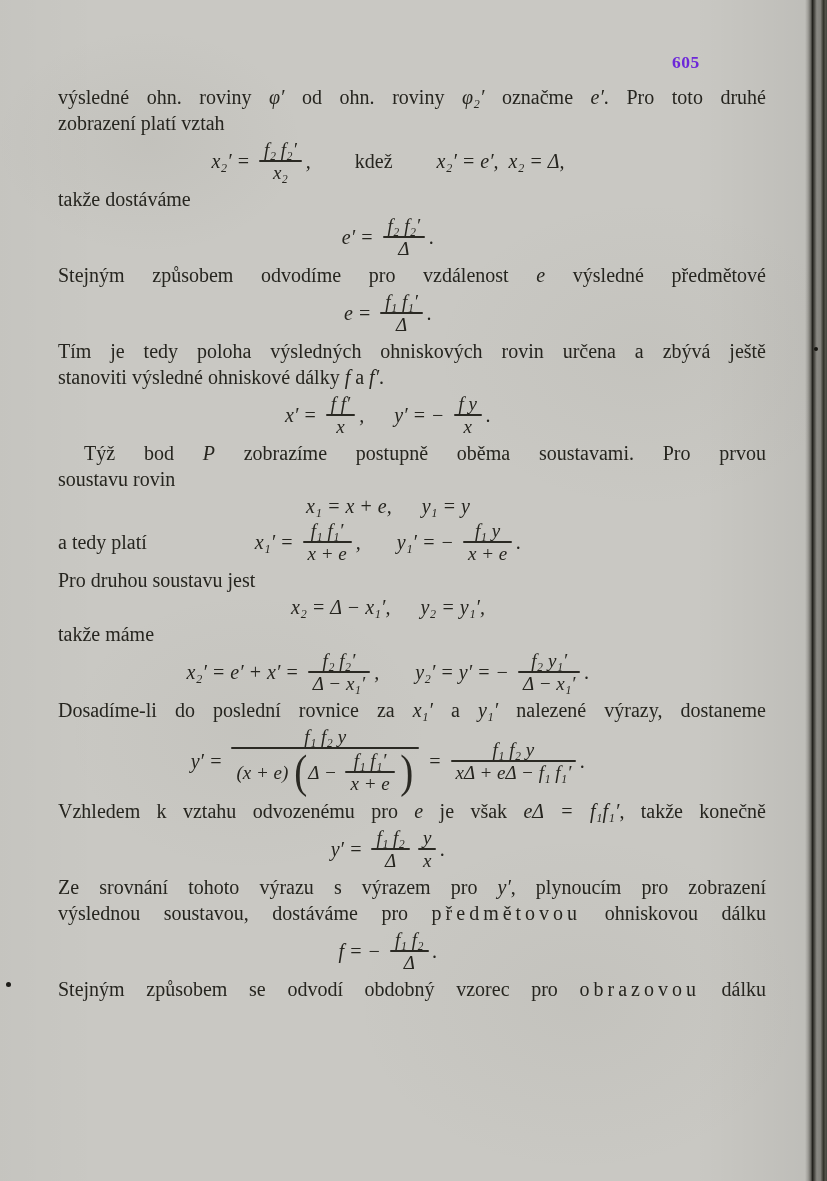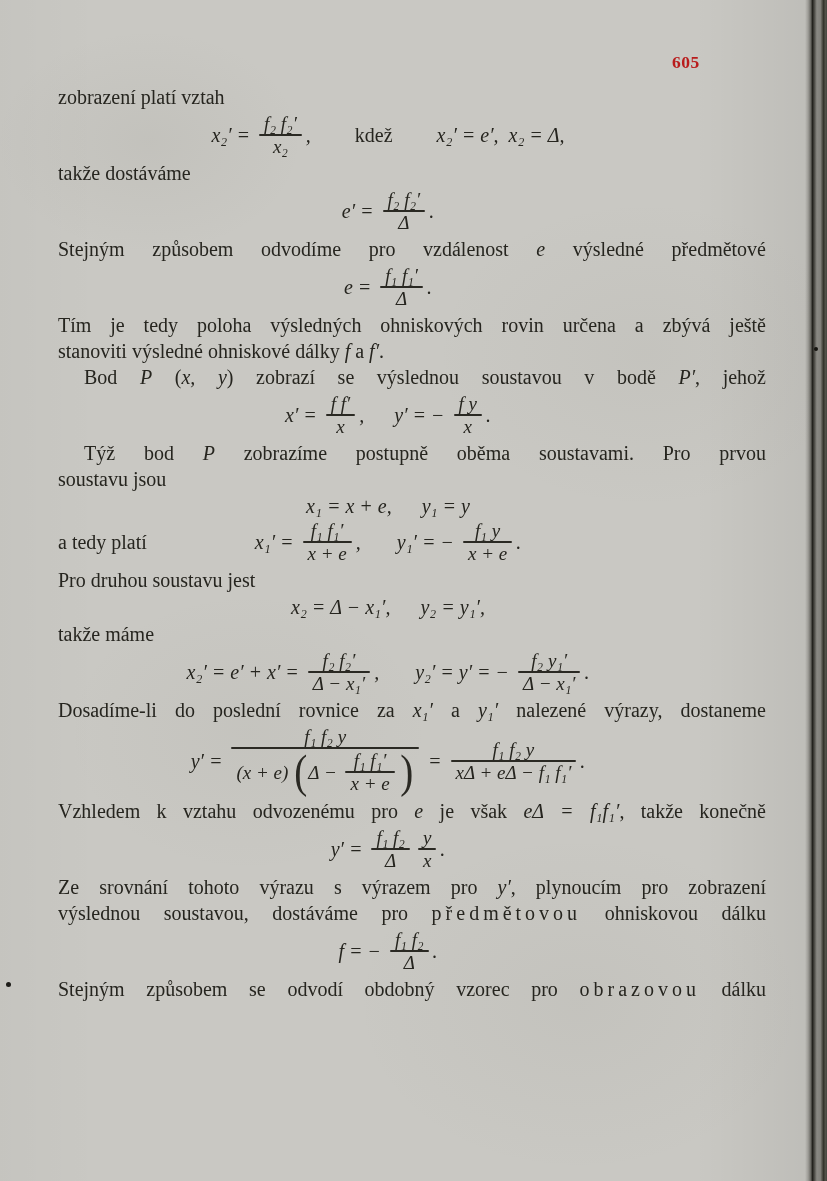--- a/index.html
+++ b/index.html
@@ -26,21 +26,21 @@
       rgba(0,0,0,0) 0%, rgba(60,58,52,0.25) 14%,
       #6b6a64 26%, #23221d 34%, #4a4943 42%,
       #8a8983 54%, #82817b 70%, #35342c 84%, #55544c 94%, #45443e 100%);
   }
   .speck{position:absolute;border-radius:50%;background:#1d1c18;}
   .speck.s1{left:6px;top:982px;width:5px;height:5px;}
   .speck.s2{right:9px;top:347px;width:4px;height:4px;background:#15140f;}
 
   .page-number{
     position:absolute;left:672px;top:52px;
-    font-size:17.5px;font-weight:bold;letter-spacing:0.5px;color:#b91c1c;
+    font-size:17.5px;font-weight:bold;letter-spacing:0.5px;color:#6d28d9;
   }
 
   main{
     position:absolute;left:58px;top:84px;width:708px;
     font-size:20px;line-height:26px;
   }
   .para{margin:0;}
   .pline{text-align:justify;text-align-last:left;white-space:normal;}
   .pline.just{text-align-last:justify;}
   .pline.ind{text-indent:26px;}
@@ -77,20 +77,21 @@
 
 <div class="paper-texture"></div>
 <div class="edge-band"></div>
 <div class="speck s1"></div>
 <div class="speck s2"></div>
 
 <div class="page-number">605</div>
 
 <main id="content">
     <div class="para">
+      <div class="pline just"><span class="mr">výsledné ohn. roviny </span><span class="mi">φ′</span><span class="mr"> od ohn. roviny </span><span class="mi">φ₂′</span><span class="mr"> označme </span><span class="mi">e′</span><span class="mr">. Pro toto druhé</span></div>
       <div class="pline"><span class="mr">zobrazení platí vztah</span></div>
     </div>
     <div class="display">
       <span class="dmath">
         <span class="mi">x₂′ = </span>
         <span class="frac">
           <span class="fnum"><span class="mi">f₂ f₂′</span></span>
           <span class="fbar"></span>
           <span class="fden"><span class="mi">x₂</span></span>
         </span>
@@ -127,21 +128,20 @@
           <span class="fden"><span class="mi">Δ</span></span>
         </span>
         <span class="mi">.</span>
       </span>
     </div>
     <div class="para">
       <div class="pline just"><span class="mr">Tím je tedy poloha výsledných ohniskových rovin určena a zbývá ještě</span></div>
       <div class="pline"><span class="mr">stanoviti výsledné ohniskové dálky </span><span class="mi">f</span><span class="mr"> a </span><span class="mi">f′</span><span class="mr">.</span></div>
     </div>
     <div class="para">
-      <div class="pline just ind"><span class="mr">Bod </span><span class="mi">P</span><span class="mr"> (</span><span class="mi">x, y</span><span class="mr">) zobrazí se výslednou soustavou v bodě </span><span class="mi">P′</span><span class="mr">, jehož</span></div>
     </div>
     <div class="display">
       <span class="dmath">
         <span class="mi">x′ = </span>
         <span class="frac">
           <span class="fnum"><span class="mi">f f′</span></span>
           <span class="fbar"></span>
           <span class="fden"><span class="mi">x</span></span>
         </span>
         <span class="mi">,</span>
@@ -150,21 +150,21 @@
         <span class="frac">
           <span class="fnum"><span class="mi">f y</span></span>
           <span class="fbar"></span>
           <span class="fden"><span class="mi">x</span></span>
         </span>
         <span class="mi">.</span>
       </span>
     </div>
     <div class="para">
       <div class="pline just ind"><span class="mr">Týž bod </span><span class="mi">P</span><span class="mr"> zobrazíme postupně oběma soustavami. Pro prvou</span></div>
-      <div class="pline"><span class="mr">soustavu jsou</span></div>
+      <div class="pline"><span class="mr">soustavu rovin</span></div>
     </div>
     <div class="display">
       <span class="dmath">
         <span class="mi">x₁ = x + e,</span>
         <span class="gap" style="width: 30px;"></span>
         <span class="mi">y₁ = y</span>
       </span>
     </div>
     <div class="display">
       <span class="dlabel"><span class="mr">a tedy platí</span></span>

